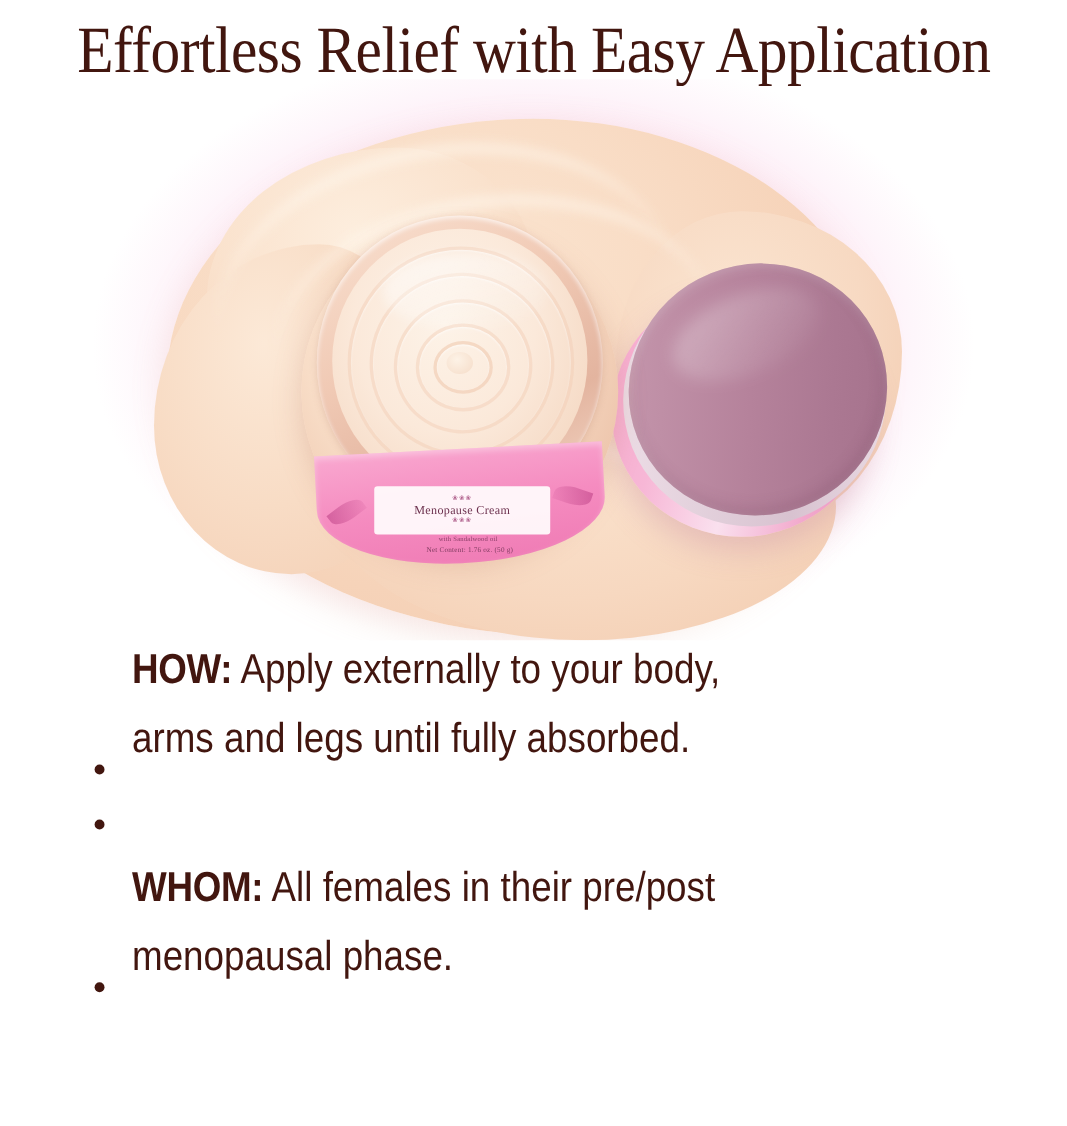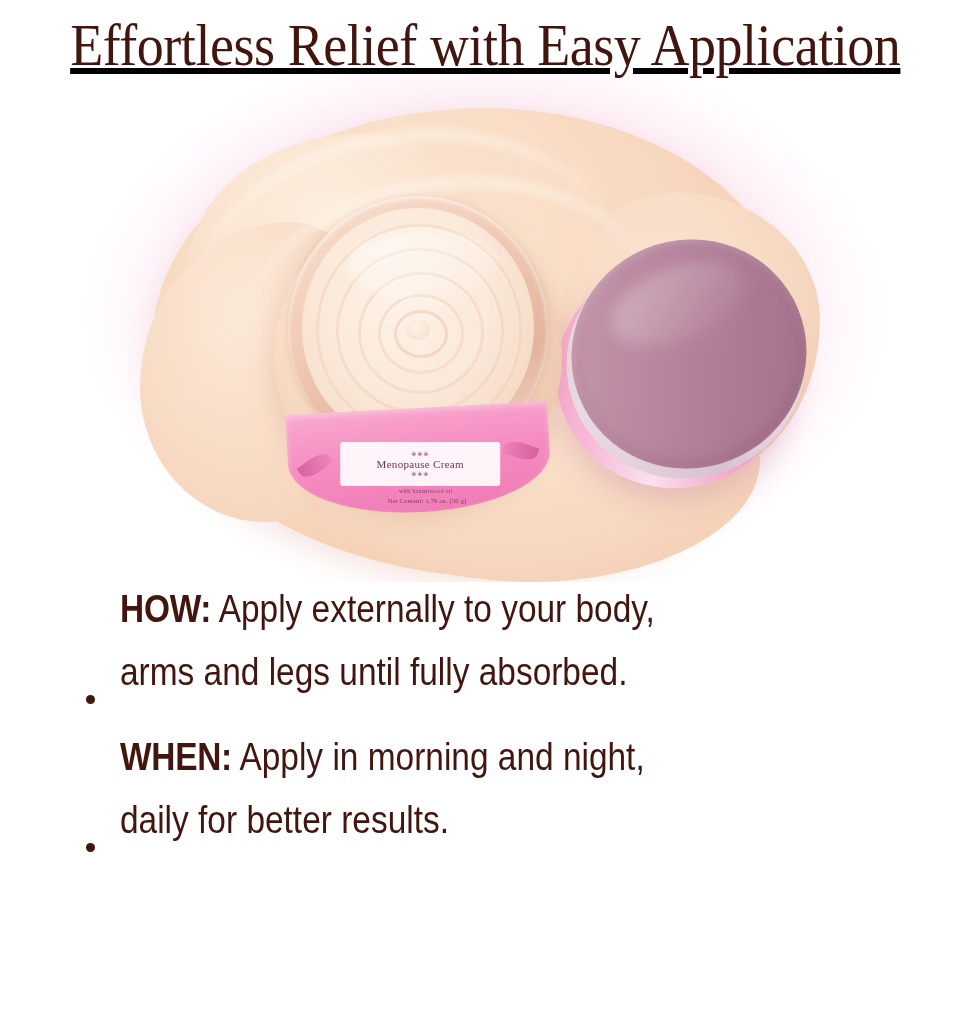--- a/index.html
+++ b/index.html
@@ -20,21 +20,20 @@
   .title-bar {
     position: absolute;
     left: 0;
     top: 0;
     width: 970px;
     height: 90px;
     display: flex;
     align-items: center;
     justify-content: center;
     z-index: 6;
-    text-decoration: underline;
   }
   .title-text {
     font-family: "Liberation Serif", "DejaVu Serif", serif;
     font-size: 60px;
     line-height: 1;
     color: #42160f;
     white-space: nowrap;
     transform: scaleX(0.90);
     transform-origin: center center;
     letter-spacing: -0.5px;
@@ -440,20 +439,23 @@
   <div class="bullet-item">
     <div class="bullet-dot"></div>
     <div>
       <div class="bullet-text"><span class="bullet-label">HOW:</span><span> Apply externally  to your body,</span></div>
       <div class="bullet-text">arms and legs until fully absorbed.</div>
     </div>
   </div>
 
   <div class="bullet-item">
     <div class="bullet-dot"></div>
+  </div>
+
+  <div class="bullet-item">
+    <div class="bullet-dot"></div>
     <div>
-      <div class="bullet-text"><span class="bullet-label">WHEN:</span><span> Apply in morning and night,</span></div>
-      <div class="bullet-text">daily for better results.</div>
+      <div class="bullet-text"><span class="bullet-label">WHOM:</span><span>  All females in their pre/post</span></div>
+      <div class="bullet-text">menopausal phase.</div>
     </div>
   </div>
 
-
 </div>
 
 </body></html>

